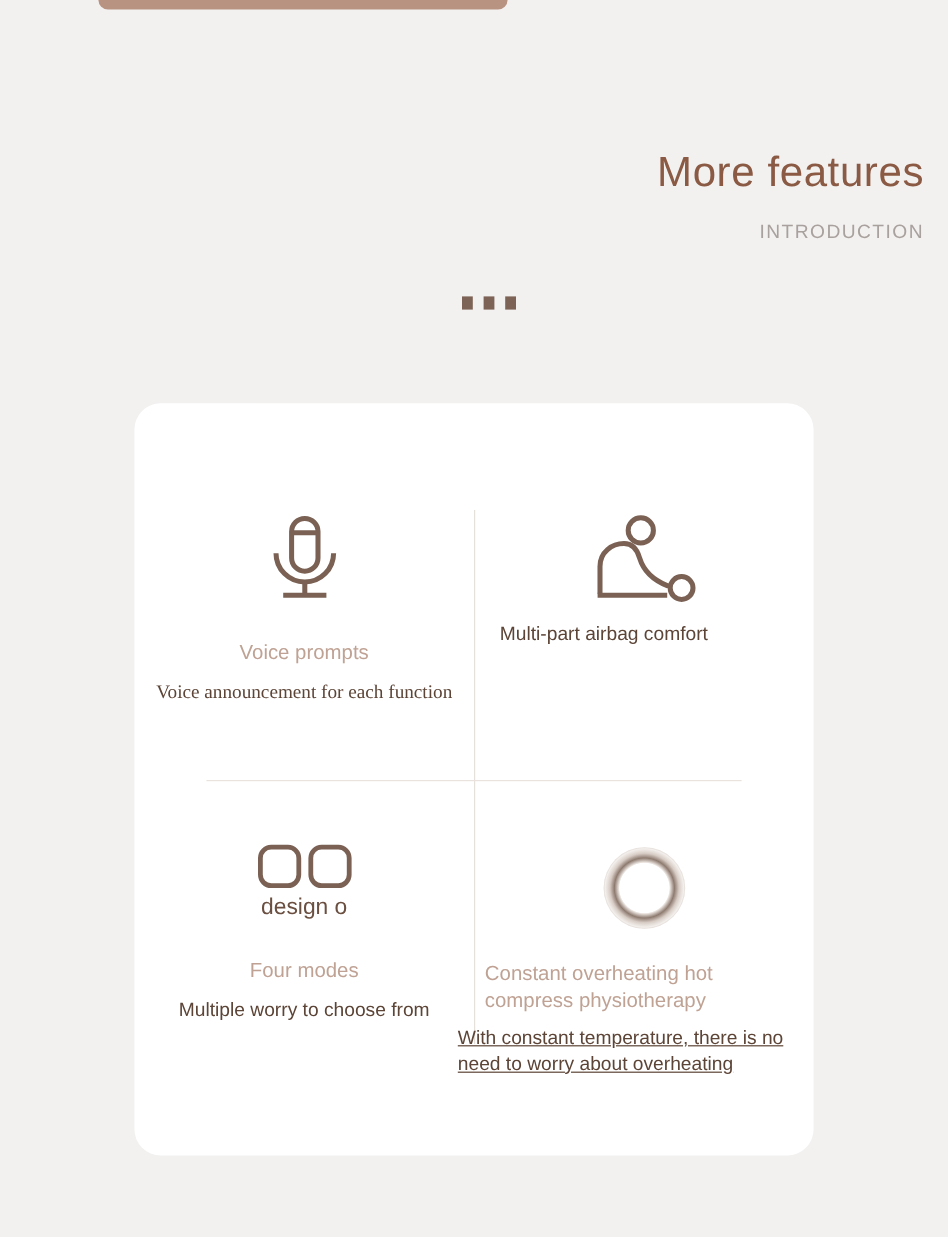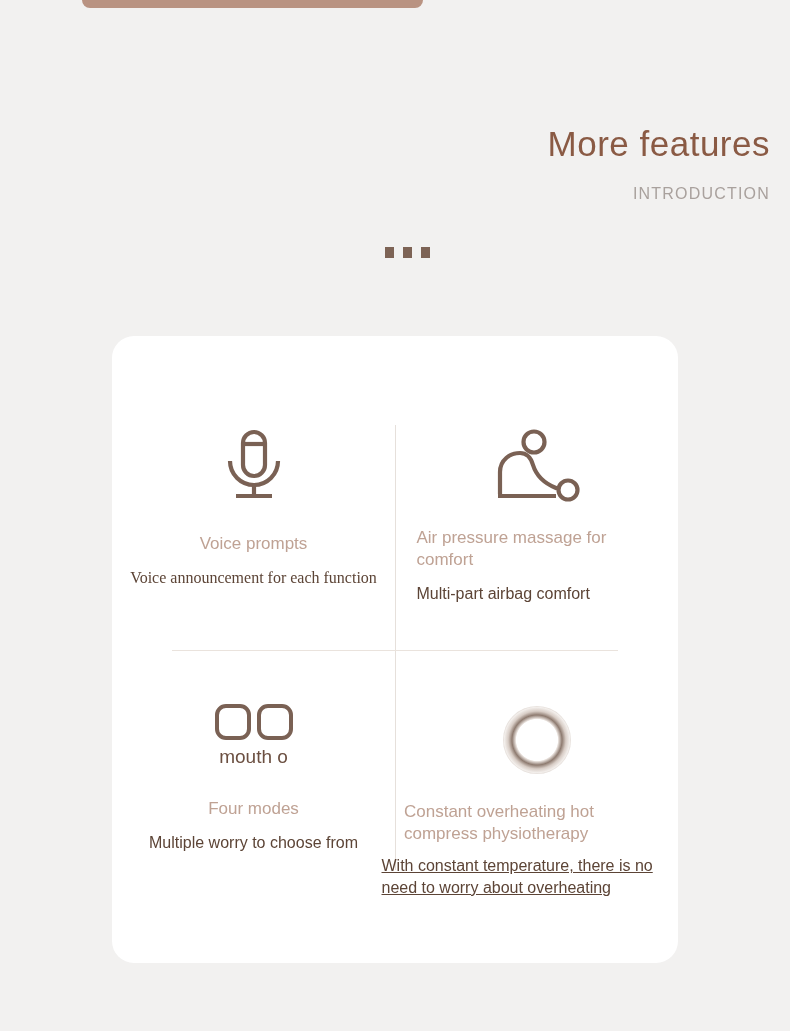--- a/index.html
+++ b/index.html
@@ -200,32 +200,31 @@
 
   <div class="feature f2">
     <div class="icon-wrap">
       <svg width="86" height="76" viewBox="0 0 86 76" fill="none" stroke="#7a6154" stroke-width="4.2">
         <circle cx="40" cy="14" r="10.5"></circle>
         <path d="M6 66 L6 44 C6 32 16 25 26 25 C33 25 37 30 39 37 C43 50 52 56 62 60" stroke-linecap="round" stroke-linejoin="round"></path>
         <line x1="4" y1="68" x2="62" y2="68" stroke-linecap="butt"></line>
         <circle cx="74" cy="62" r="9.5"></circle>
       </svg>
     </div>
-    <div class="feat-title">Air pressure massage for comfort</div>
     <div class="feat-desc">Multi-part airbag comfort</div>
   </div>
 
   <div class="feature f3">
     <div class="icon-wrap" style="height:44px">
       <svg width="80" height="38" viewBox="0 0 80 38" fill="none" stroke="#7a6154" stroke-width="4">
         <rect x="3" y="3" width="32" height="32" rx="9" ry="9"></rect>
         <rect x="45" y="3" width="32" height="32" rx="9" ry="9"></rect>
       </svg>
     </div>
-    <div class="icon-sub">mouth o</div>
+    <div class="icon-sub">design o</div>
     <div class="feat-title">Four modes</div>
     <div class="feat-desc">Multiple worry to choose from</div>
   </div>
 
   <div class="feature f4">
     <div class="icon-wrap">
       <div class="ring"></div>
     </div>
     <div class="feat-title">Constant overheating hot compress physiotherapy</div>
     <div class="feat-desc wrap">With constant temperature, there is no need to worry about overheating</div>

